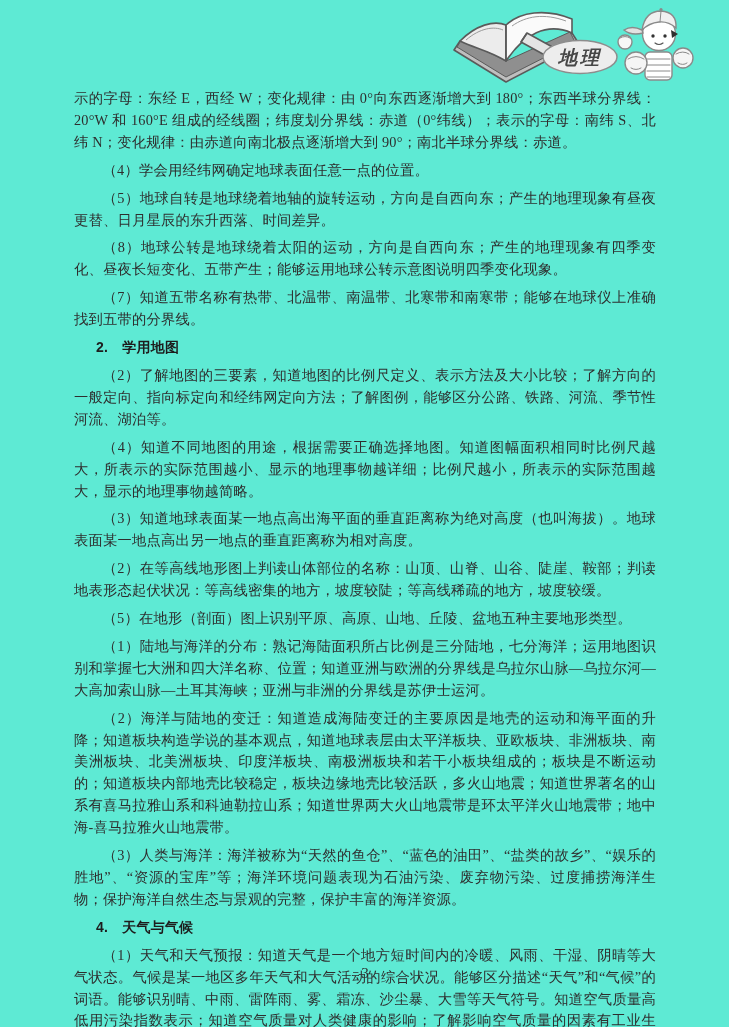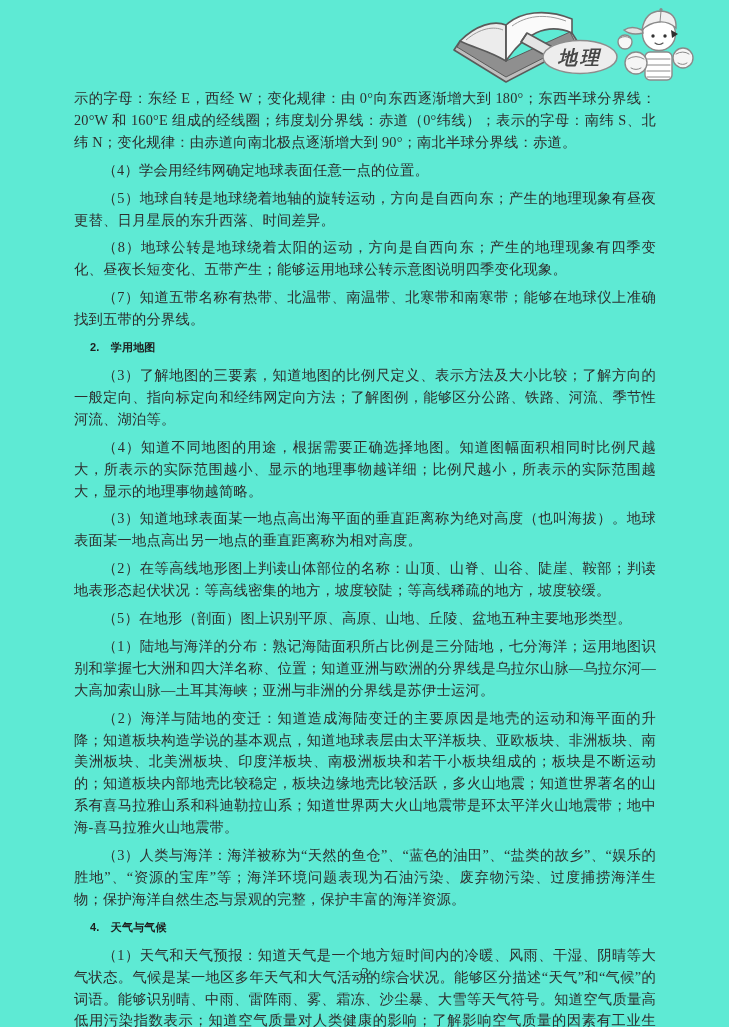--- a/index.html
+++ b/index.html
@@ -40,21 +40,21 @@
   .content p {
     margin: 6px;
     text-indent: 2em;
   }
   .content p.continuation {
     text-indent: 0;
   }
   .content .section-heading {
     margin: 0;
     text-indent: 2em;
-    font-size: 11px;
+    font-size: 14px;
     font-weight: 700;
     color: #1d1d1d;
     font-family: "Liberation Sans", "DejaVu Sans", sans-serif;
   }
   .page-number {
     position: absolute;
     left: 68px;
     top: 965px;
     width: 594px;
     text-align: center;
@@ -126,21 +126,21 @@
     </svg>
   </div>
 
   <div class="content">
     <p class="continuation">示的字母：东经 E，西经 W；变化规律：由 0°向东西逐渐增大到 180°；东西半球分界线：20°W 和 160°E 组成的经线圈；纬度划分界线：赤道（0°纬线）；表示的字母：南纬 S、北纬 N；变化规律：由赤道向南北极点逐渐增大到 90°；南北半球分界线：赤道。</p>
     <p>（4）学会用经纬网确定地球表面任意一点的位置。</p>
     <p>（5）地球自转是地球绕着地轴的旋转运动，方向是自西向东；产生的地理现象有昼夜更替、日月星辰的东升西落、时间差异。</p>
     <p>（8）地球公转是地球绕着太阳的运动，方向是自西向东；产生的地理现象有四季变化、昼夜长短变化、五带产生；能够运用地球公转示意图说明四季变化现象。</p>
     <p>（7）知道五带名称有热带、北温带、南温带、北寒带和南寒带；能够在地球仪上准确找到五带的分界线。</p>
     <p class="section-heading">2.　学用地图</p>
-    <p>（3）了解地图的三要素，知道地图的比例尺定义、表示方法及大小比较；了解方向的一般定向、指向标定向和经纬网定向方法；了解图例，能够区分公路、铁路、河流、季节性河流、湖泊等。</p>
+    <p>（2）了解地图的三要素，知道地图的比例尺定义、表示方法及大小比较；了解方向的一般定向、指向标定向和经纬网定向方法；了解图例，能够区分公路、铁路、河流、季节性河流、湖泊等。</p>
     <p>（4）知道不同地图的用途，根据需要正确选择地图。知道图幅面积相同时比例尺越大，所表示的实际范围越小、显示的地理事物越详细；比例尺越小，所表示的实际范围越大，显示的地理事物越简略。</p>
     <p>（3）知道地球表面某一地点高出海平面的垂直距离称为绝对高度（也叫海拔）。地球表面某一地点高出另一地点的垂直距离称为相对高度。</p>
     <p>（2）在等高线地形图上判读山体部位的名称：山顶、山脊、山谷、陡崖、鞍部；判读地表形态起伏状况：等高线密集的地方，坡度较陡；等高线稀疏的地方，坡度较缓。</p>
     <p>（5）在地形（剖面）图上识别平原、高原、山地、丘陵、盆地五种主要地形类型。</p>
     <p>（1）陆地与海洋的分布：熟记海陆面积所占比例是三分陆地，七分海洋；运用地图识别和掌握七大洲和四大洋名称、位置；知道亚洲与欧洲的分界线是乌拉尔山脉—乌拉尔河—大高加索山脉—土耳其海峡；亚洲与非洲的分界线是苏伊士运河。</p>
     <p>（2）海洋与陆地的变迁：知道造成海陆变迁的主要原因是地壳的运动和海平面的升降；知道板块构造学说的基本观点，知道地球表层由太平洋板块、亚欧板块、非洲板块、南美洲板块、北美洲板块、印度洋板块、南极洲板块和若干小板块组成的；板块是不断运动的；知道板块内部地壳比较稳定，板块边缘地壳比较活跃，多火山地震；知道世界著名的山系有喜马拉雅山系和科迪勒拉山系；知道世界两大火山地震带是环太平洋火山地震带；地中海-喜马拉雅火山地震带。</p>
     <p>（3）人类与海洋：海洋被称为“天然的鱼仓”、“蓝色的油田”、“盐类的故乡”、“娱乐的胜地”、“资源的宝库”等；海洋环境问题表现为石油污染、废弃物污染、过度捕捞海洋生物；保护海洋自然生态与景观的完整，保护丰富的海洋资源。</p>
     <p class="section-heading">4.　天气与气候</p>
     <p>（1）天气和天气预报：知道天气是一个地方短时间内的冷暖、风雨、干湿、阴晴等大气状态。气候是某一地区多年天气和大气活动的综合状况。能够区分描述“天气”和“气候”的词语。能够识别晴、中雨、雷阵雨、雾、霜冻、沙尘暴、大雪等天气符号。知道空气质量高低用污染指数表示；知道空气质量对人类健康的影响；了解影响空气质量的因素有工业生产、汽车尾气排放、石油、</p>
   </div>

